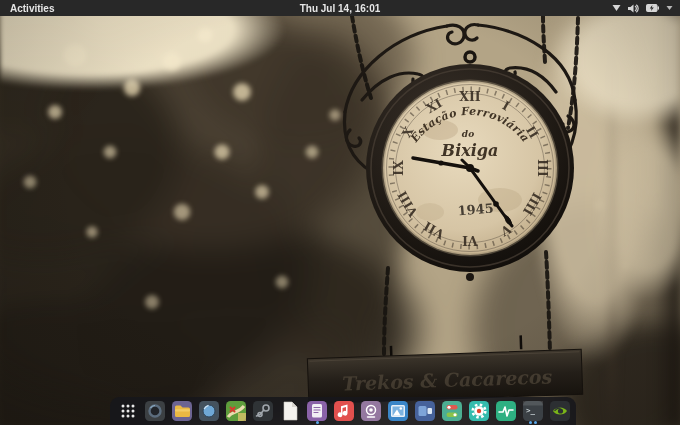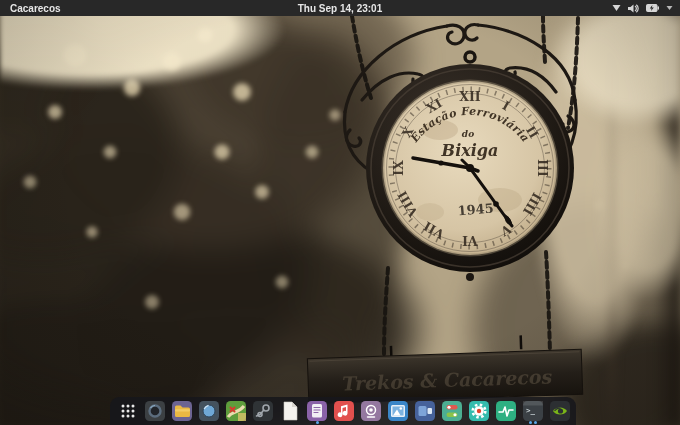--- a/index.html
+++ b/index.html
@@ -180,24 +180,24 @@
       <line x1="310" y1="356.5" x2="580" y2="356.5" stroke="#5a5043" stroke-width="1" opacity="0.5"></line>
       <text x="447" y="387" font-family="'DejaVu Serif',serif" font-style="italic" font-weight="bold" font-size="19" text-anchor="middle" fill="#6b5f4d" opacity="0.45">Trekos &amp; Cacarecos</text>
     </g>
   </svg>
 
   <div class="vignette"></div>
 </div>
 
 <div class="top-bar" style="background-color: rgb(40, 40, 40);">
   <div class="tb-left">
-    <span>Cacarecos</span>
+    <span>Activities</span>
   </div>
   <div class="tb-center">
-    <span>Thu Sep 14, 23:01</span>
+    <span>Thu Jul 14, 16:01</span>
   </div>
   <div class="tb-right">
     <svg width="9" height="8" viewBox="0 0 9 8">
       <polygon points="0.5,1 8.5,1 4.5,7" fill="#d6d6d6"></polygon>
     </svg>
     <svg width="11" height="9" viewBox="0 0 11 9">
       <polygon points="0,3 2.5,3 5.5,0.5 5.5,8.5 2.5,6 0,6" fill="#d6d6d6"></polygon>
       <path d="M 7 2 A 3 3 0 0 1 7 7" stroke="#d6d6d6" stroke-width="1.2" fill="none"></path>
       <path d="M 8.3 0.8 A 4.6 4.6 0 0 1 8.3 8.2" stroke="#d6d6d6" stroke-width="1.2" fill="none"></path>
     </svg>

